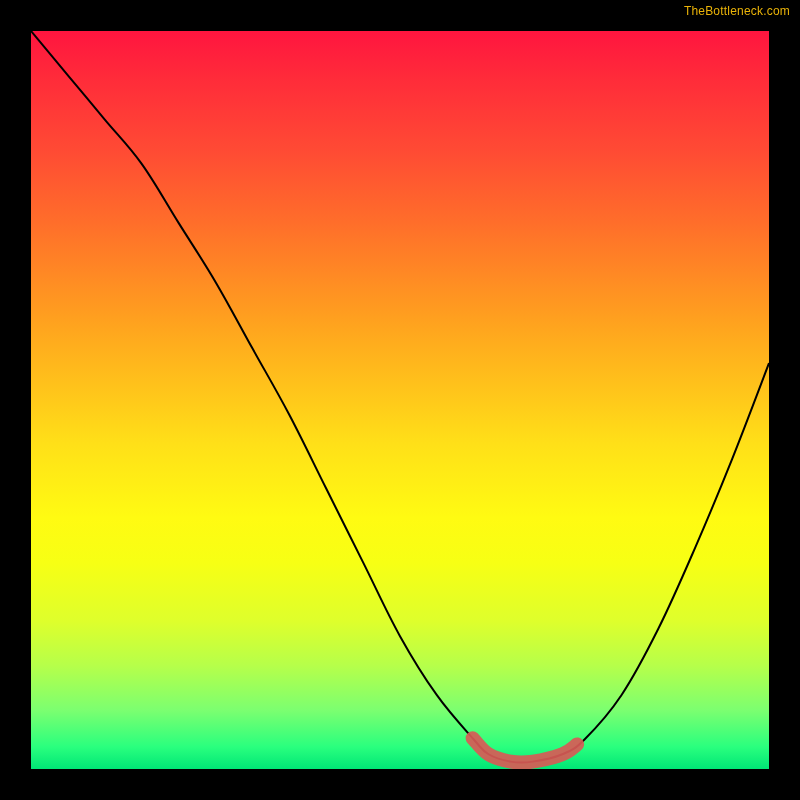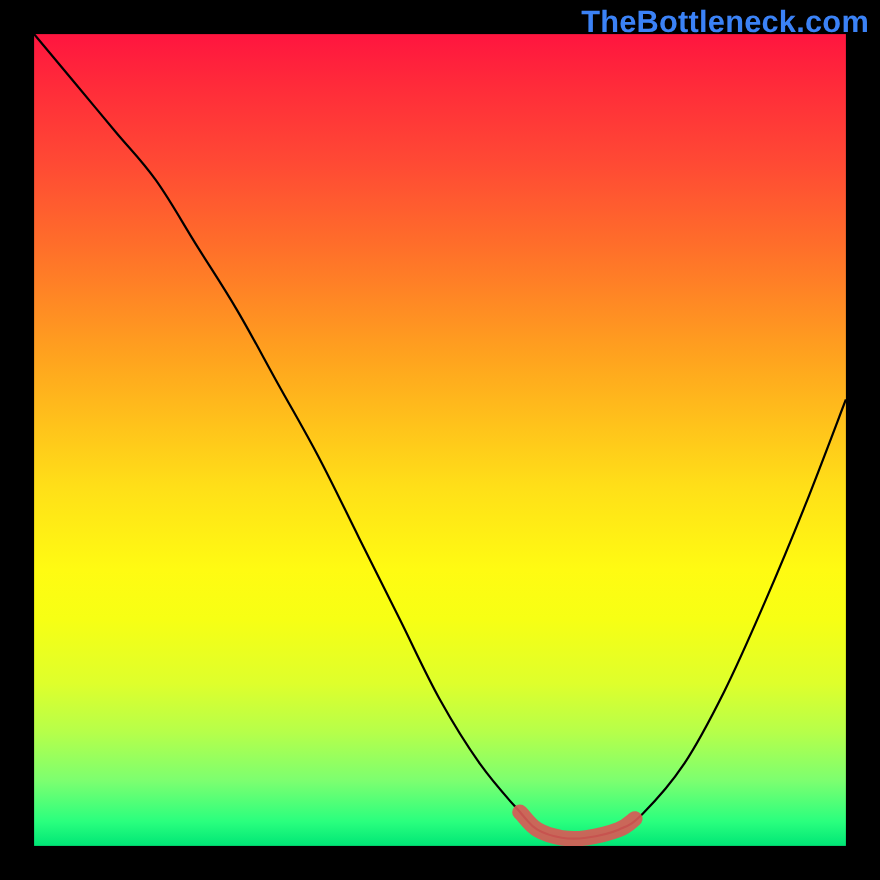--- a/index.html
+++ b/index.html
@@ -14,24 +14,24 @@
   .stage {
     position: relative;
     width: 800px;
     height: 800px;
     background: #000;
   }
   .watermark {
     position: absolute;
     top: 4px;
     right: 10px;
-    color: #3b82f6;
-    font-size: 28px;
+    color: #eab308;
+    font-size: 12px;
     letter-spacing: 0.2px;
-    font-weight: 700;
+    font-weight: 400;
     z-index: 5;
   }
   .plot-area {
     position: absolute;
     left: 31px;
     top: 31px;
     width: 738px;
     height: 738px;
     background: linear-gradient(to bottom,
       #ff153f 0%,

